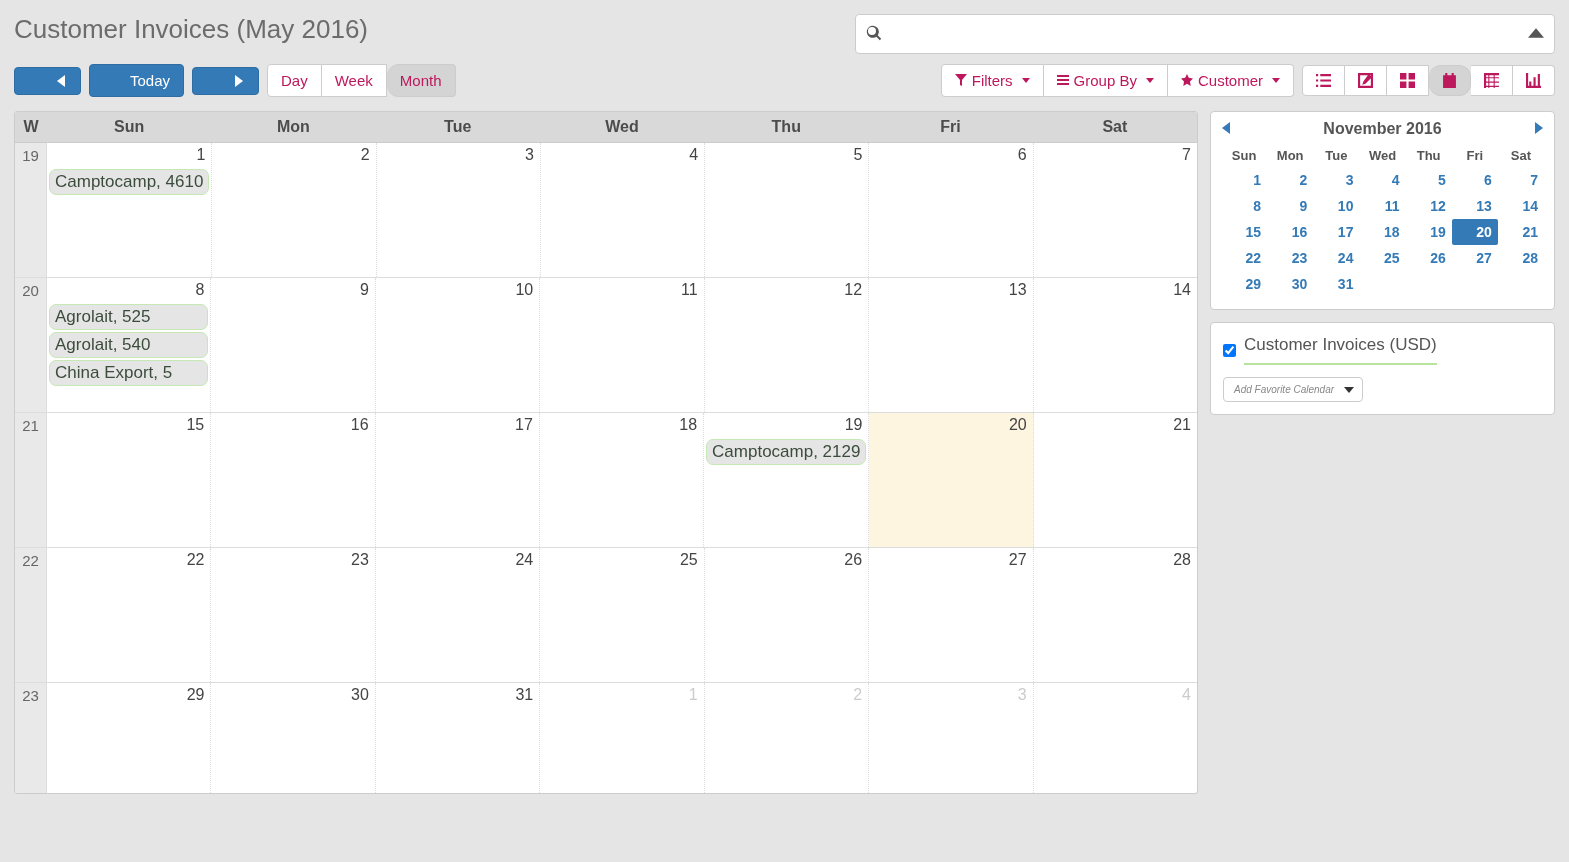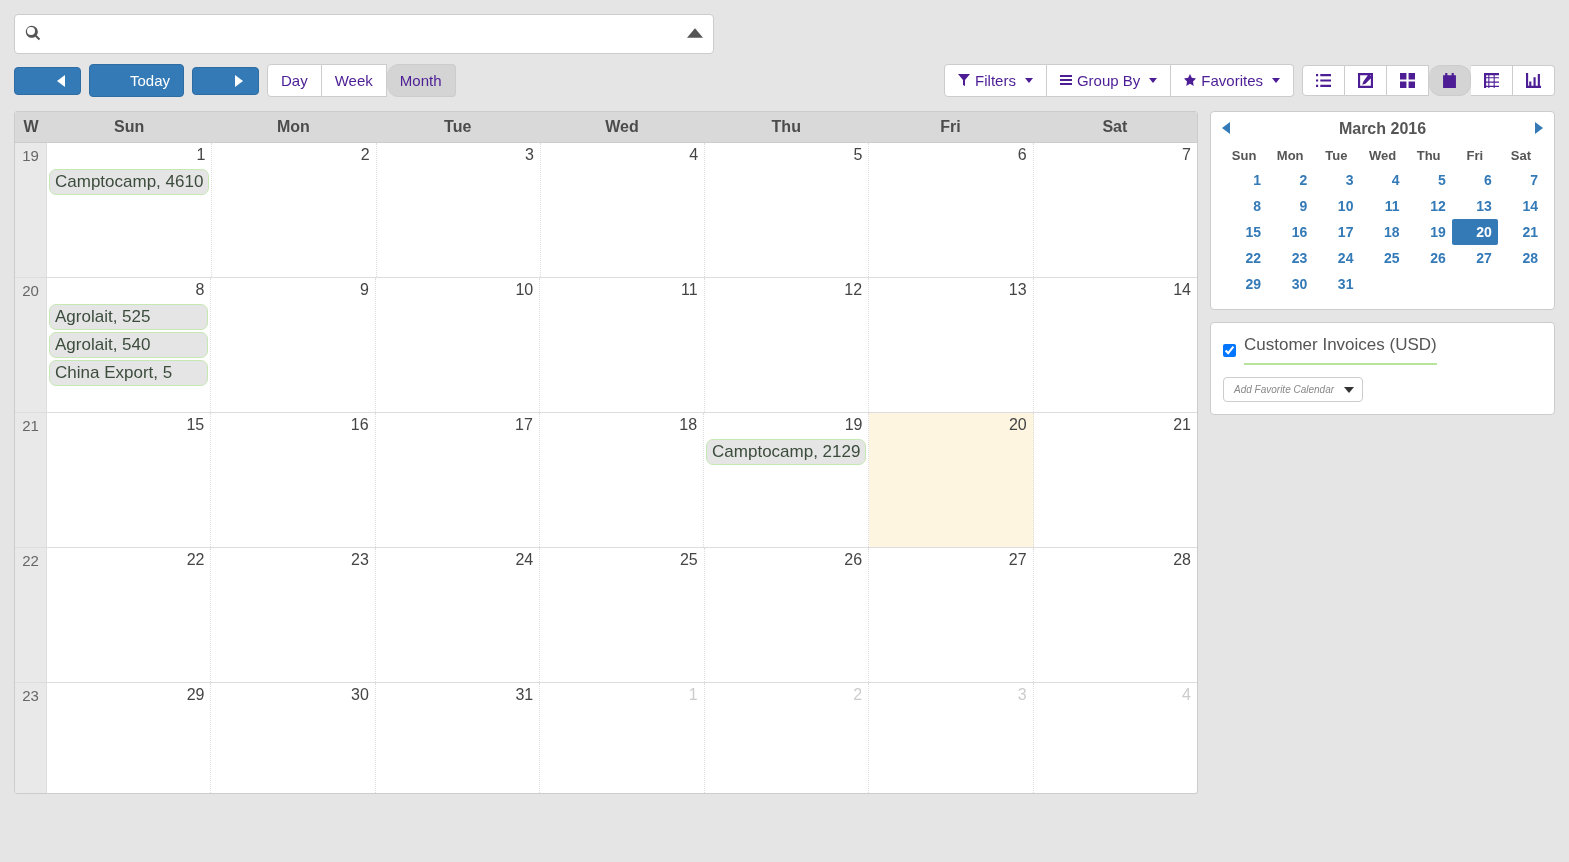--- a/index.html
+++ b/index.html
@@ -8,21 +8,21 @@
 .top { display: flex; justify-content: space-between; align-items: flex-start; margin-bottom: 10px; gap: 20px; }
 .title { font-size: 26px; color: #6c6c6c; font-weight: 400; flex-shrink: 0; }
 .search-wrap { flex: 1; max-width: 700px; }
 .search-box { display: flex; align-items: center; background: #fff; border: 1px solid #ccc; border-radius: 4px; padding: 6px 10px; height: 40px; }
 .search-box svg { width: 16px; height: 16px; fill: #555; }
 .search-box input { border: none; outline: none; flex: 1; margin-left: 8px; font-size: 14px; }
 .search-expand { cursor: pointer; }
 .controls { display: flex; justify-content: space-between; align-items: center; margin-bottom: 14px; }
 .left-controls, .right-controls { display: flex; align-items: center; gap: 8px; }
 .btn-group { display: inline-flex; }
-.btn { background: #fff; border: 1px solid #ccc; padding: 7px 13px; font-size: 15px; cursor: pointer; color: #4c1d95; display: inline-flex; align-items: center; gap: 5px; }
+.btn { background: #fff; border: 1px solid #ccc; padding: 7px 13px; font-size: 15px; cursor: pointer; color: #be185d; display: inline-flex; align-items: center; gap: 5px; }
 .btn-group .btn:not(:first-child) { border-left: none; }
 .btn-group .btn:first-child { border-top-left-radius: 4px; border-bottom-left-radius: 4px; }
 .btn-group .btn:last-child { border-top-right-radius: 4px; border-bottom-right-radius: 4px; }
 .btn-primary { background: #337ab7; color: #fff; border-color: #2e6da4; border-radius: 4px; padding-left: 40px; }
 .btn-active { background: #d4d4d4; border-radius: 12px; }
 .btn svg { width: 12px; height: 12px; fill: currentColor; }
 .caret { display: inline-block; width: 0; height: 0; border-left: 4px solid transparent; border-right: 4px solid transparent; border-top: 5px solid currentColor; margin-left: 4px; }
 .main { display: flex; gap: 12px; align-items: flex-start; }
 .calendar { flex: 1; background: #fff; border: 1px solid #ccc; border-radius: 3px; overflow: hidden; }
 .cal-head { display: flex; background: #d9d9d9; border-bottom: 1px solid #ccc; }
@@ -51,20 +51,21 @@
 .filter-label { border-bottom: 2px solid #b8e39a; padding-bottom: 8px; }
 .fav-select { border: 1px solid #ccc; border-radius: 4px; padding: 6px 28px 6px 10px; font-style: italic; color: #888; font-size: 10px; position: relative; display: inline-flex; align-items: center; cursor: pointer; background: #fff; }
 .fav-select .sel-caret { position: absolute; right: 8px; top: 50%; transform: translateY(-50%); width: 0; height: 0; border-left: 5px solid transparent; border-right: 5px solid transparent; border-top: 6px solid #333; }
 .icon-btn svg { width: 15px; height: 15px; }
 </style>
 </head>
 <body>
 
 <div class="page">
   <div class="top">
+    <div class="title">Customer Invoices (May 2016)</div>
     <div class="search-wrap">
       <div class="search-box">
         <span>
           <svg viewBox="0 0 16 16">
               <path d="M11.7 10.3a6 6 0 1 0-1.4 1.4l3.5 3.5 1.4-1.4-3.5-3.5zM6 10a4 4 0 1 1 0-8 4 4 0 0 1 0 8z"></path>
             </svg>
         </span>
         <input type="text" placeholder="" style="">
         <span class="search-expand">
           <svg viewBox="0 0 10 6" width="12" height="8">
@@ -111,21 +112,21 @@
           <span><svg viewBox="0 0 12 10">
                 <path d="M0 0h12v2H0zM0 4h12v2H0zM0 8h12v2H0z"></path>
               </svg></span>
           <span>Group By</span>
           <span class="caret"></span>
         </button>
         <button class="btn">
           <span><svg viewBox="0 0 12 12">
                 <path d="M6 0l1.8 3.8L12 4.6 9 7.5l.7 4.5L6 9.8 2.3 12 3 7.5 0 4.6l4.2-.8z"></path>
               </svg></span>
-          <span>Favorites</span>
+          <span>Customer</span>
           <span class="caret"></span>
         </button>
       </div>
       <div class="btn-group">
         <button class="btn icon-btn">
             <svg viewBox="0 0 14 12">
               <path d="M0 0h2v2H0zM4 0h10v2H4zM0 5h2v2H0zM4 5h10v2H4zM0 10h2v2H0zM4 10h10v2H4z"></path>
             </svg>
           </button>
         <button class="btn icon-btn">
@@ -304,21 +305,21 @@
         </div>
     </div>
     <div class="sidebar">
       <div class="mini-cal">
         <div class="mini-head">
           <span class="arrow">
             <svg viewBox="0 0 8 12" width="10" height="12">
                 <path d="M8 0L0 6l8 6z" fill="#337ab7"></path>
               </svg>
           </span>
-          <span>March 2016</span>
+          <span>November 2016</span>
           <span class="arrow">
             <svg viewBox="0 0 8 12" width="10" height="12">
                 <path d="M0 0l8 6-8 6z" fill="#337ab7"></path>
               </svg>
           </span>
         </div>
         <table class="mini-grid">
             <thead>
               <tr id="mini-dow">
                 <th>Sun</th>

